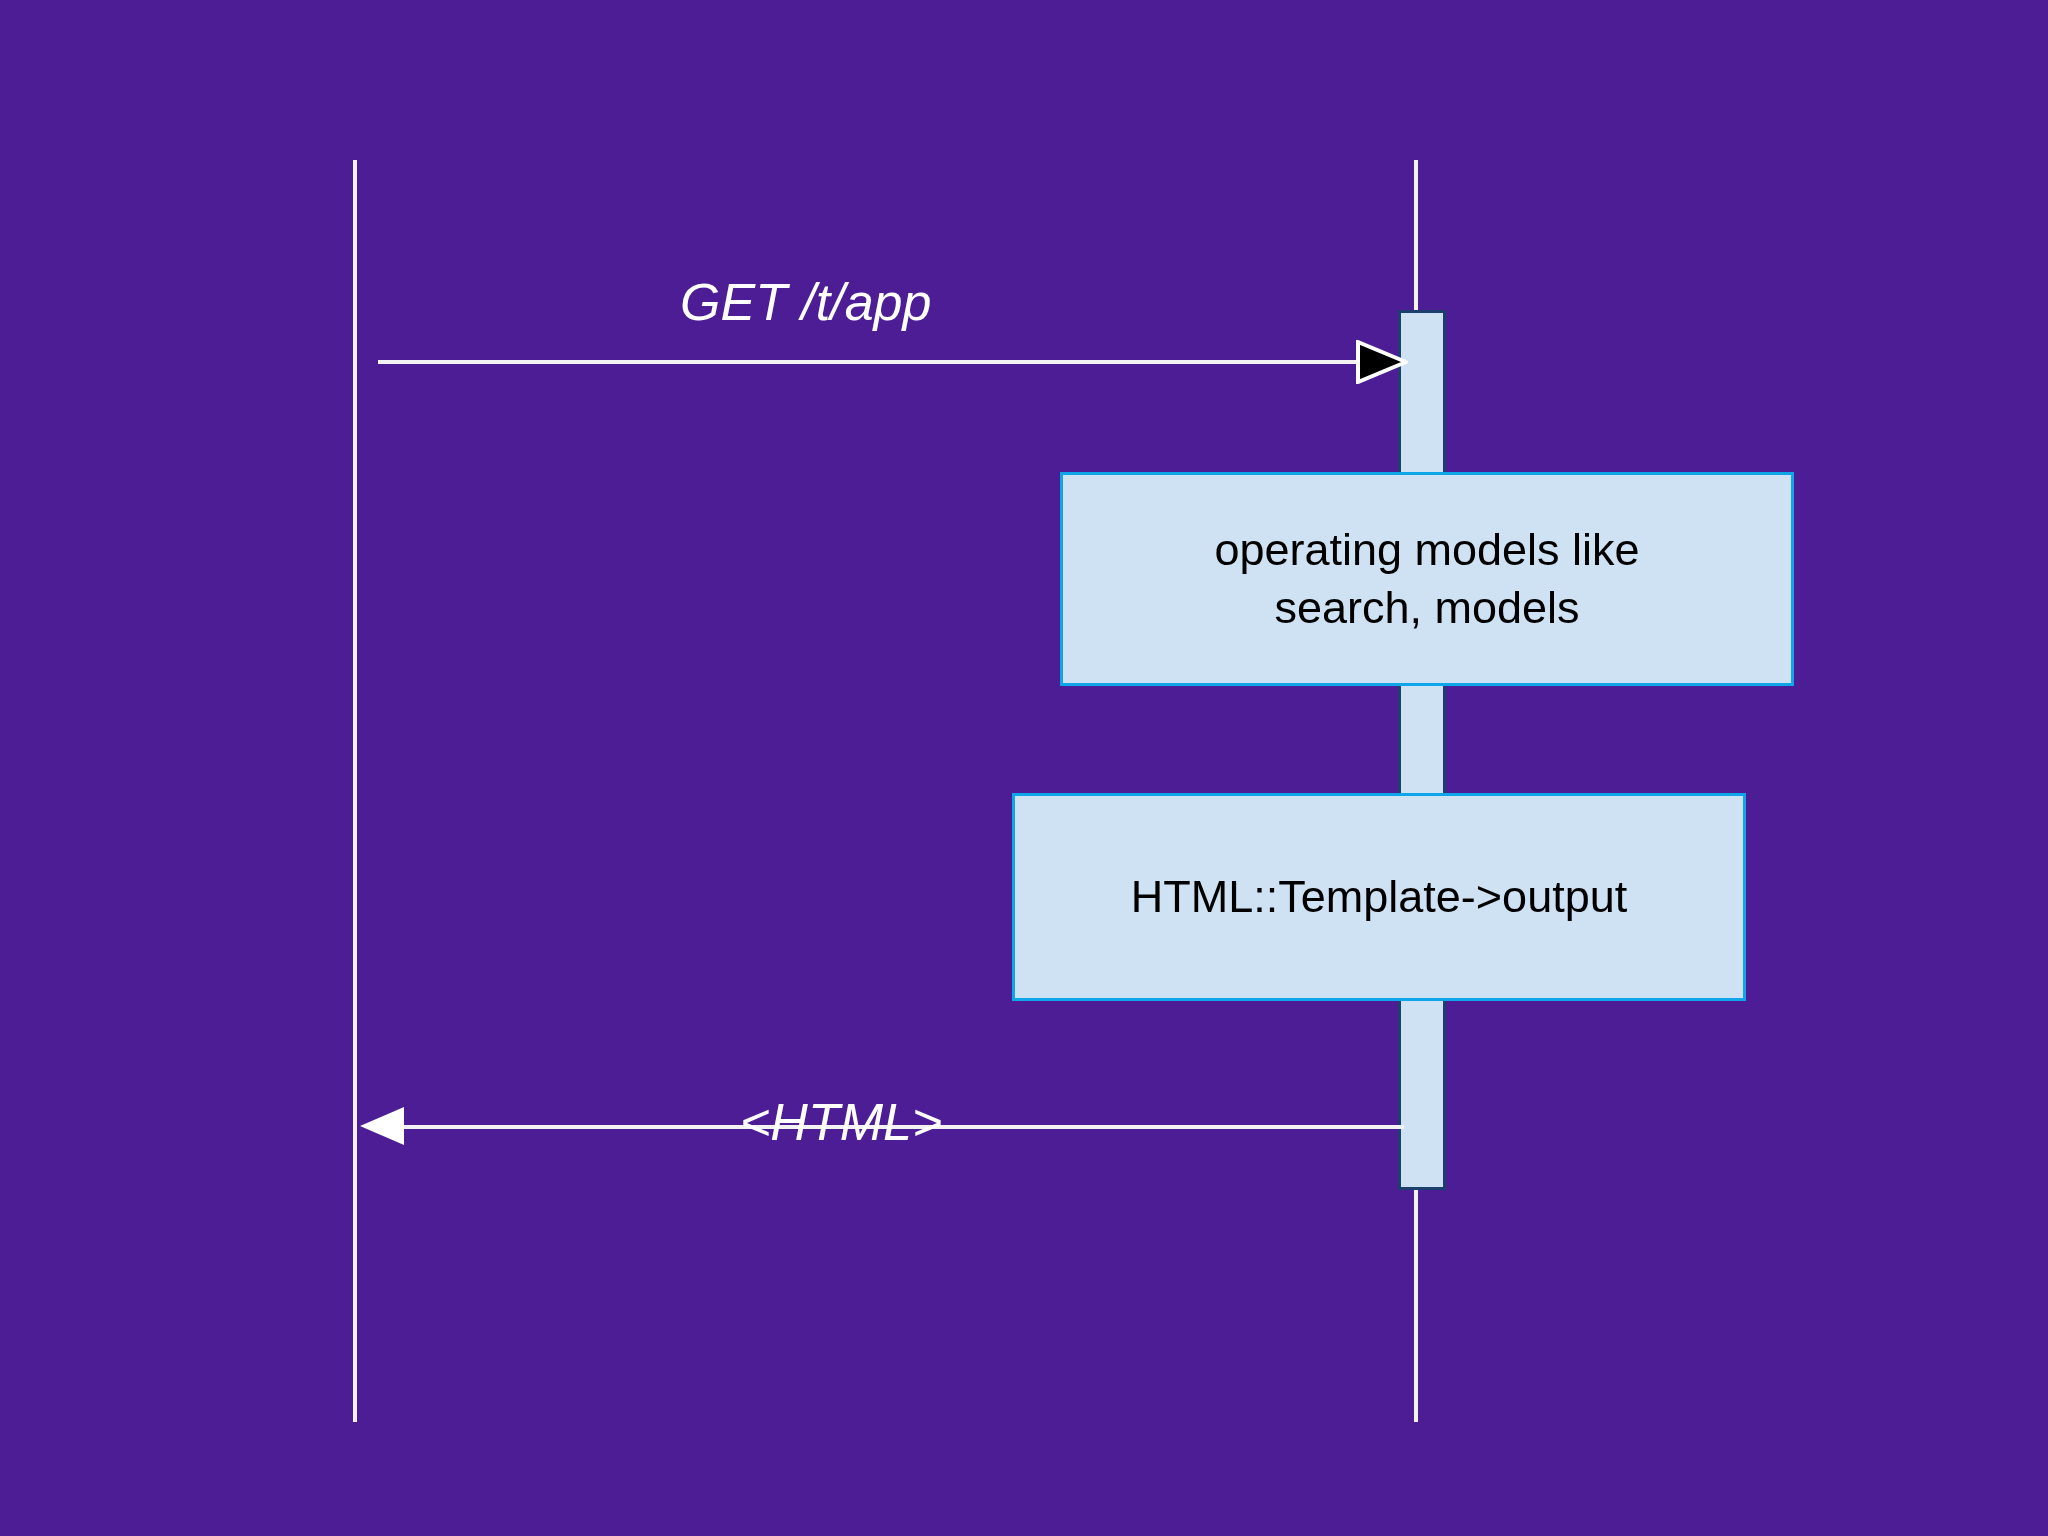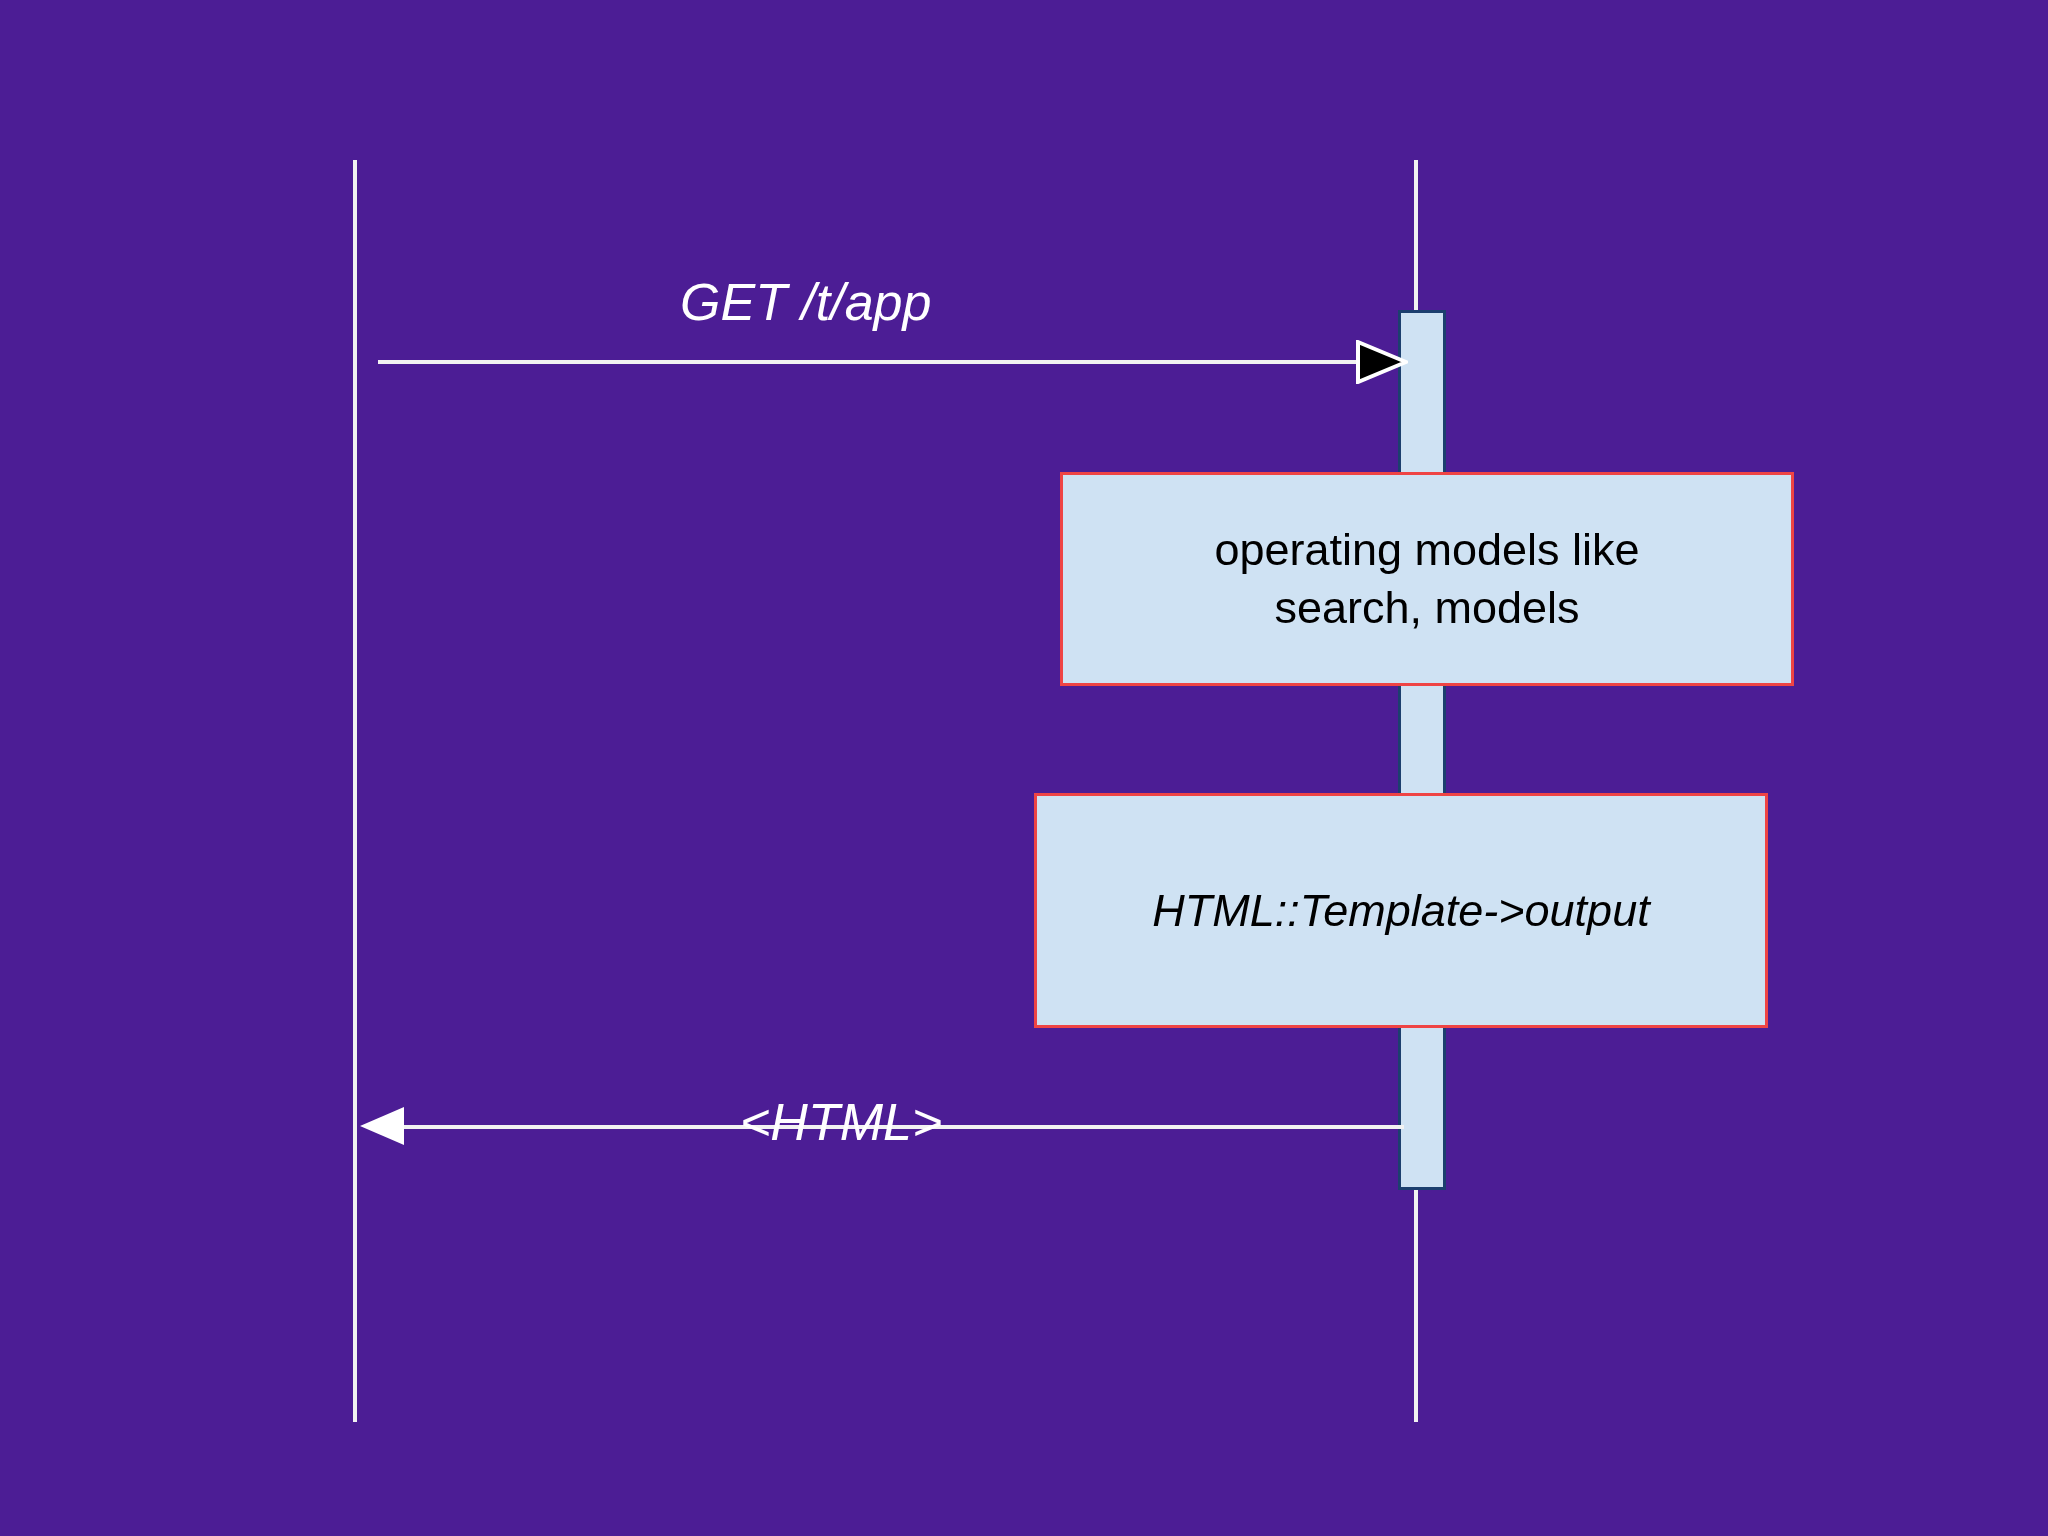--- a/index.html
+++ b/index.html
@@ -38,36 +38,36 @@
     height: 880px;
     background: #cfe2f3;
     border: 3px solid #1c3f6e;
     box-sizing: border-box;
   }
 
   
   .note-box {
     position: absolute;
     background: #cfe2f3;
-    border: 3px solid #ef4444;
+    border: 3px solid #0ea5e9;
     box-sizing: border-box;
     display: flex;
     align-items: center;
     justify-content: center;
     color: #000000;
     font-size: 45px;
     line-height: 1.28;
     text-align: center;
     z-index: 5;
   }
   #note-operating-models {
     left: 1060px; top: 472px; width: 734px; height: 214px;
   }
   #note-template-output {
-    left: 1034px; top: 793px; width: 734px; height: 235px; font-style: italic;
+    left: 1012px; top: 793px; width: 734px; height: 208px;
   }
   .note-line { display: block; white-space: nowrap; }
 
   
   .message { position: absolute; }
   .msg-line {
     position: absolute;
     height: 4px;
     background: #f2f2f2;
   }

